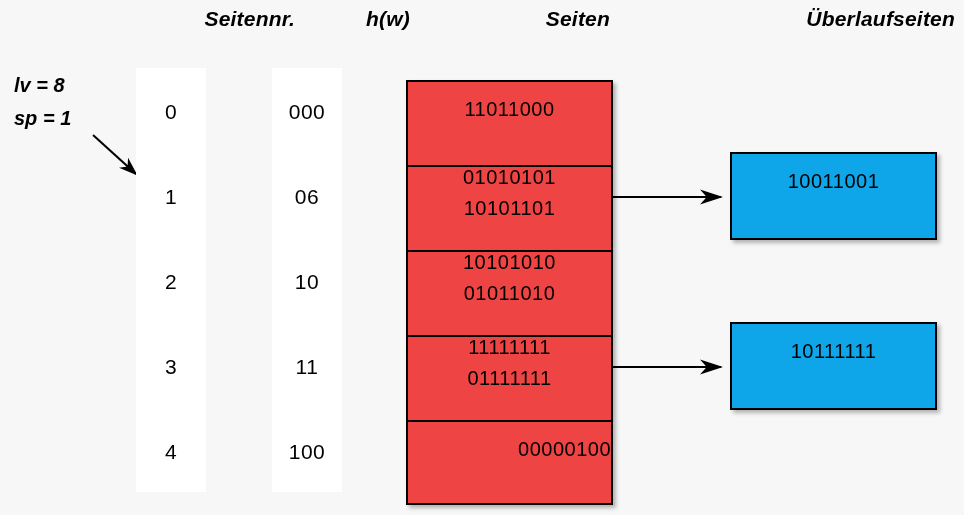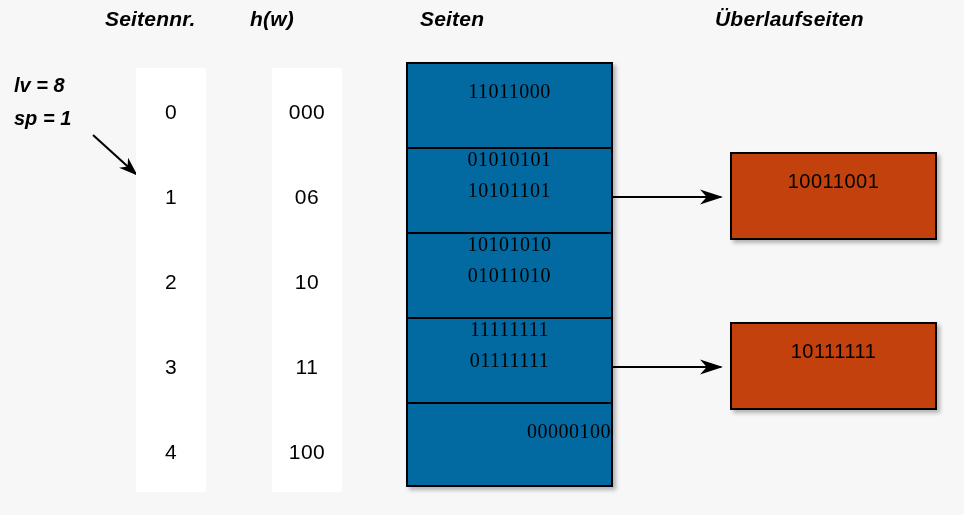--- a/index.html
+++ b/index.html
@@ -25,21 +25,21 @@
   }
 
   
   .col-head {
     position: absolute;
     font-style: italic;
     font-weight: 600;
     font-size: 21px;
     letter-spacing: 0.2px;
     white-space: nowrap;
-    text-align: left;
+    text-align: right;
   }
   #head-seitennr { left: 105px; top: 7px; width: 190px; }
   #head-hw       { left: 250px; top: 7px; width: 160px; }
   #head-seiten   { left: 420px; top: 7px; width: 190px; }
   #head-ueber    { left: 715px; top: 7px; width: 240px; }
 
   
   .param {
     position: absolute;
     font-style: italic;
@@ -76,28 +76,27 @@
     text-align: center;
     font-size: 21px;
     font-weight: 400;
     letter-spacing: 0.5px;
   }
 
   
   #pages-table {
     position: absolute;
     left: 406px;
-    top: 62px;
+    top: 80px;
     width: 207px;
     height: 425px;
     border: 2px solid #000;
-    background: #0369a1;
+    background: #ef4444;
     box-sizing: border-box;
     box-shadow: 3px 3px 4px rgba(0,0,0,0.28);
-    font-family: Liberation Serif, serif;
   }
   .page-row {
     position: relative;
     box-sizing: border-box;
     border-bottom: 2px solid #000;
     text-align: center;
     overflow: hidden;
   }
   .page-row:last-child { border-bottom: none; text-align: right; }
   .page-row .rec {
@@ -114,21 +113,21 @@
 
   .pad-top-1 { padding-top: 17px; }
   .pad-top-2 { }
 
   
   .overflow-box {
     position: absolute;
     width: 207px;
     height: 88px;
     border: 2px solid #000;
-    background: #c2410c;
+    background: #0ea5e9;
     box-sizing: border-box;
     box-shadow: 3px 3px 4px rgba(0,0,0,0.28);
     text-align: center;
   }
   .overflow-box .rec {
     display: block;
     padding-top: 16px;
     font-size: 20px;
     letter-spacing: 0.5px;
   }

